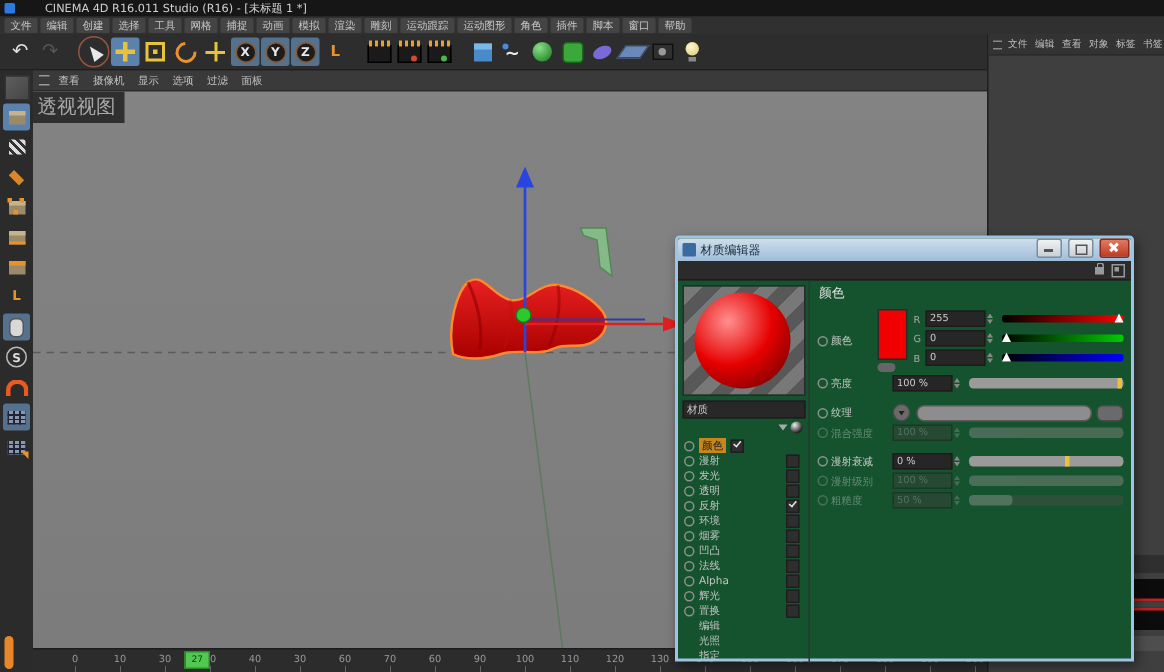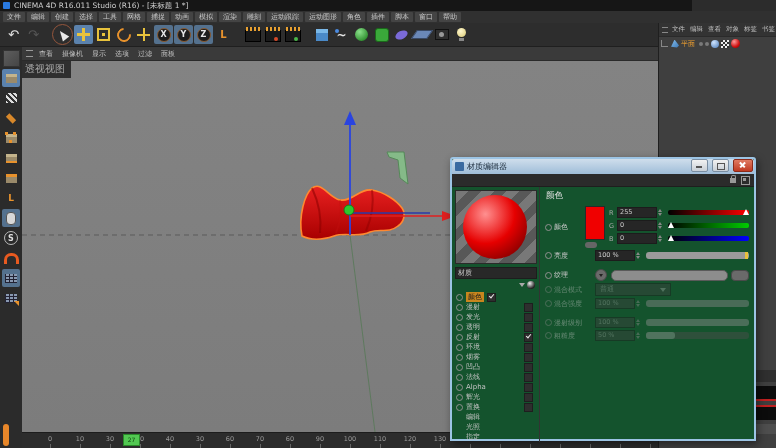--- a/index.html
+++ b/index.html
@@ -1,21 +1,21 @@
 <!DOCTYPE html>
 <html><head>
 <meta charset="utf-8">
 <style>
   html,body{margin:0;padding:0;background:#111;}
   #stage{position:relative;width:776px;height:448px;overflow:hidden;
          font-family:"DejaVu Sans","Liberation Sans",sans-serif;
          -webkit-font-smoothing:antialiased;background:#2c2c2c;}
   
-  #titlebar{position:absolute;left:0;top:0;width:692px;height:11px;background:#161616;
-            display:flex;align-items:center;gap:4px;padding-left:3px;box-sizing:border-box;}
+  #titlebar{position:absolute;left:0;top:0;width:776px;height:11px;background:#161616;
+            display:flex;align-items:center;gap:20px;padding-left:3px;box-sizing:border-box;}
   #app-icon{width:7px;height:7px;background:#2a7ae0;border-radius:1px;flex:none;}
   #title-text{font-size:7.5px;color:#cfcfcf;white-space:nowrap;}
   
   #menubar{position:absolute;left:0;top:11px;width:776px;height:12px;background:#303030;
            display:flex;align-items:center;padding-left:3px;box-sizing:border-box;}
   .menu-item{font-size:7px;color:#c8c8c8;background:#444;border-radius:1px;
              padding:1px 4px;margin-right:2px;line-height:8px;white-space:nowrap;}
   
   #toolbar{position:absolute;left:0;top:23px;width:658px;height:24px;background:#2d2d2d;
            border-bottom:1px solid #1f1f1f;display:flex;align-items:center;padding-left:4px;box-sizing:border-box;}
@@ -81,21 +81,21 @@
       background-image:repeating-linear-gradient(90deg,#223 0 1px,transparent 1px 4px),
                        repeating-linear-gradient(0deg,#223 0 1px,transparent 1px 3px);}
   .lt.idx-12 .b{width:0;height:0;border-left:5px solid transparent;border-top:5px solid #e8922c;right:1px;bottom:1px;}
   #left-capsule{position:absolute;left:3px;top:377px;width:6px;height:22px;background:#e8872a;border-radius:3px;}
   
   #viewport{position:absolute;left:22px;top:47px;width:636px;height:385px;}
   #vp-menu{height:13px;background:#3a3a3a;border-bottom:1px solid #2a2a2a;display:flex;align-items:center;padding-left:4px;}
   #vp-menu .hamb{width:7px;height:5px;border-top:1px solid #999;border-bottom:1px solid #999;margin-right:6px;}
   .vp-menu-item{font-size:7px;color:#c0c0c0;margin-right:9px;white-space:nowrap;}
   #vp-canvas{position:relative;width:636px;height:371px;background:linear-gradient(#838383,#7c7c7c);overflow:hidden;}
-  #vp-tab{position:absolute;left:0;top:0;background:#2f2f2f;color:#a8a8a8;font-size:10px;padding:1px 6px 2px 3px;z-index:3;}
+  #vp-tab{position:absolute;left:0;top:0;background:#2f2f2f;color:#a8a8a8;font-size:13px;padding:1px 6px 2px 3px;z-index:3;}
   #gizmo-svg{position:absolute;left:0;top:0;z-index:2;}
   
   #rightpanel{position:absolute;left:658px;top:23px;width:118px;height:425px;background:#3f3f3f;border-left:1px solid #1f1f1f;box-sizing:border-box;}
   #om-menu{height:13px;background:#333;display:flex;align-items:center;padding-left:3px;border-bottom:1px solid #2a2a2a;}
   #om-menu .hamb{width:6px;height:4px;border-top:1px solid #888;border-bottom:1px solid #888;margin-right:4px;flex:none;}
   .om-menu-item{font-size:6.5px;color:#bfbfbf;margin-right:5px;white-space:nowrap;}
   #om-row{height:13px;display:flex;align-items:center;padding-left:2px;gap:2px;}
   #om-expand{width:6px;height:6px;border-left:1px solid #888;border-bottom:1px solid #888;flex:none;}
   #om-obj-icon{width:9px;height:8px;background:linear-gradient(135deg,#8ac0ea,#3a78b8);flex:none;
                clip-path:polygon(50% 0,100% 75%,78% 100%,12% 92%);}
@@ -511,30 +511,20 @@
       <div style="display:flex">
 
       <div class="om-menu-item idx-0">文件</div>
           <div class="om-menu-item idx-1">编辑</div>
           <div class="om-menu-item idx-2">查看</div>
           <div class="om-menu-item idx-3">对象</div>
           <div class="om-menu-item idx-4">标签</div>
           <div class="om-menu-item idx-5">书签</div>
         </div>
     </div>
-    <div id="om-row">
-      <div id="om-expand"></div>
-      <div id="om-obj-icon"></div>
-      <div id="om-obj-name">平面</div>
-      <div class="om-dot"></div>
-      <div class="om-dot"></div>
-      <div id="om-phong"></div>
-      <div id="om-textag"></div>
-      <div id="om-mattag"></div>
-    </div>
 
     <div class="am-bar" style="top:347px;height:12px;background:#2f2f2f;"></div>
     <div class="am-bar" style="top:363px;height:13px;background:#0c0c0c;border-bottom:2px solid #c02020;"></div>
     <div class="am-bar" style="top:382px;height:13px;background:#0c0c0c;border-top:2px solid #c02020;"></div>
     <div class="am-bar" style="top:401px;height:10px;background:#4e4e4e;"></div>
   </div>
 
   <div id="timeline">
     <div id="ruler">
 
@@ -745,41 +735,45 @@
         <div class="prow">
           <div class="plabel">
               <span class="ring"></span>
               <span>纹理</span>
             </div>
           <div class="round-btn"></div>
           <div class="pill"></div>
           <div class="end-btn"></div>
         </div>
 
-        <div class="prow is-disabled">
-          <div class="plabel">
-              <span class="ring"></span>
-              <span>混合模式</span>
-            </div>
-          <div class="ddown" style="flex:0 0 70px">普通</div>
-        </div>
 
         <div class="prow is-disabled">
           <div class="plabel">
               <span class="ring"></span>
               <span>混合强度</span>
             </div>
           <div class="pfield">100 %</div>
           <div class="spin"></div>
           <div class="track" style="background:#8a8a8a"></div>
         </div>
 
         <div class="gap"></div>
 
 
+        <div class="prow">
+          <div class="plabel">
+              <span class="ring"></span>
+              <span>漫射衰减</span>
+            </div>
+          <div class="pfield">0 %</div>
+          <div class="spin"></div>
+          <div class="track">
+              <div class="mark" style="left:62%"></div>
+            </div>
+        </div>
 
         <div class="prow is-disabled">
           <div class="plabel">
               <span class="ring"></span>
               <span>漫射级别</span>
             </div>
           <div class="pfield">100 %</div>
           <div class="spin"></div>
           <div class="track" style="background:#8f8f8f"></div>
         </div>

